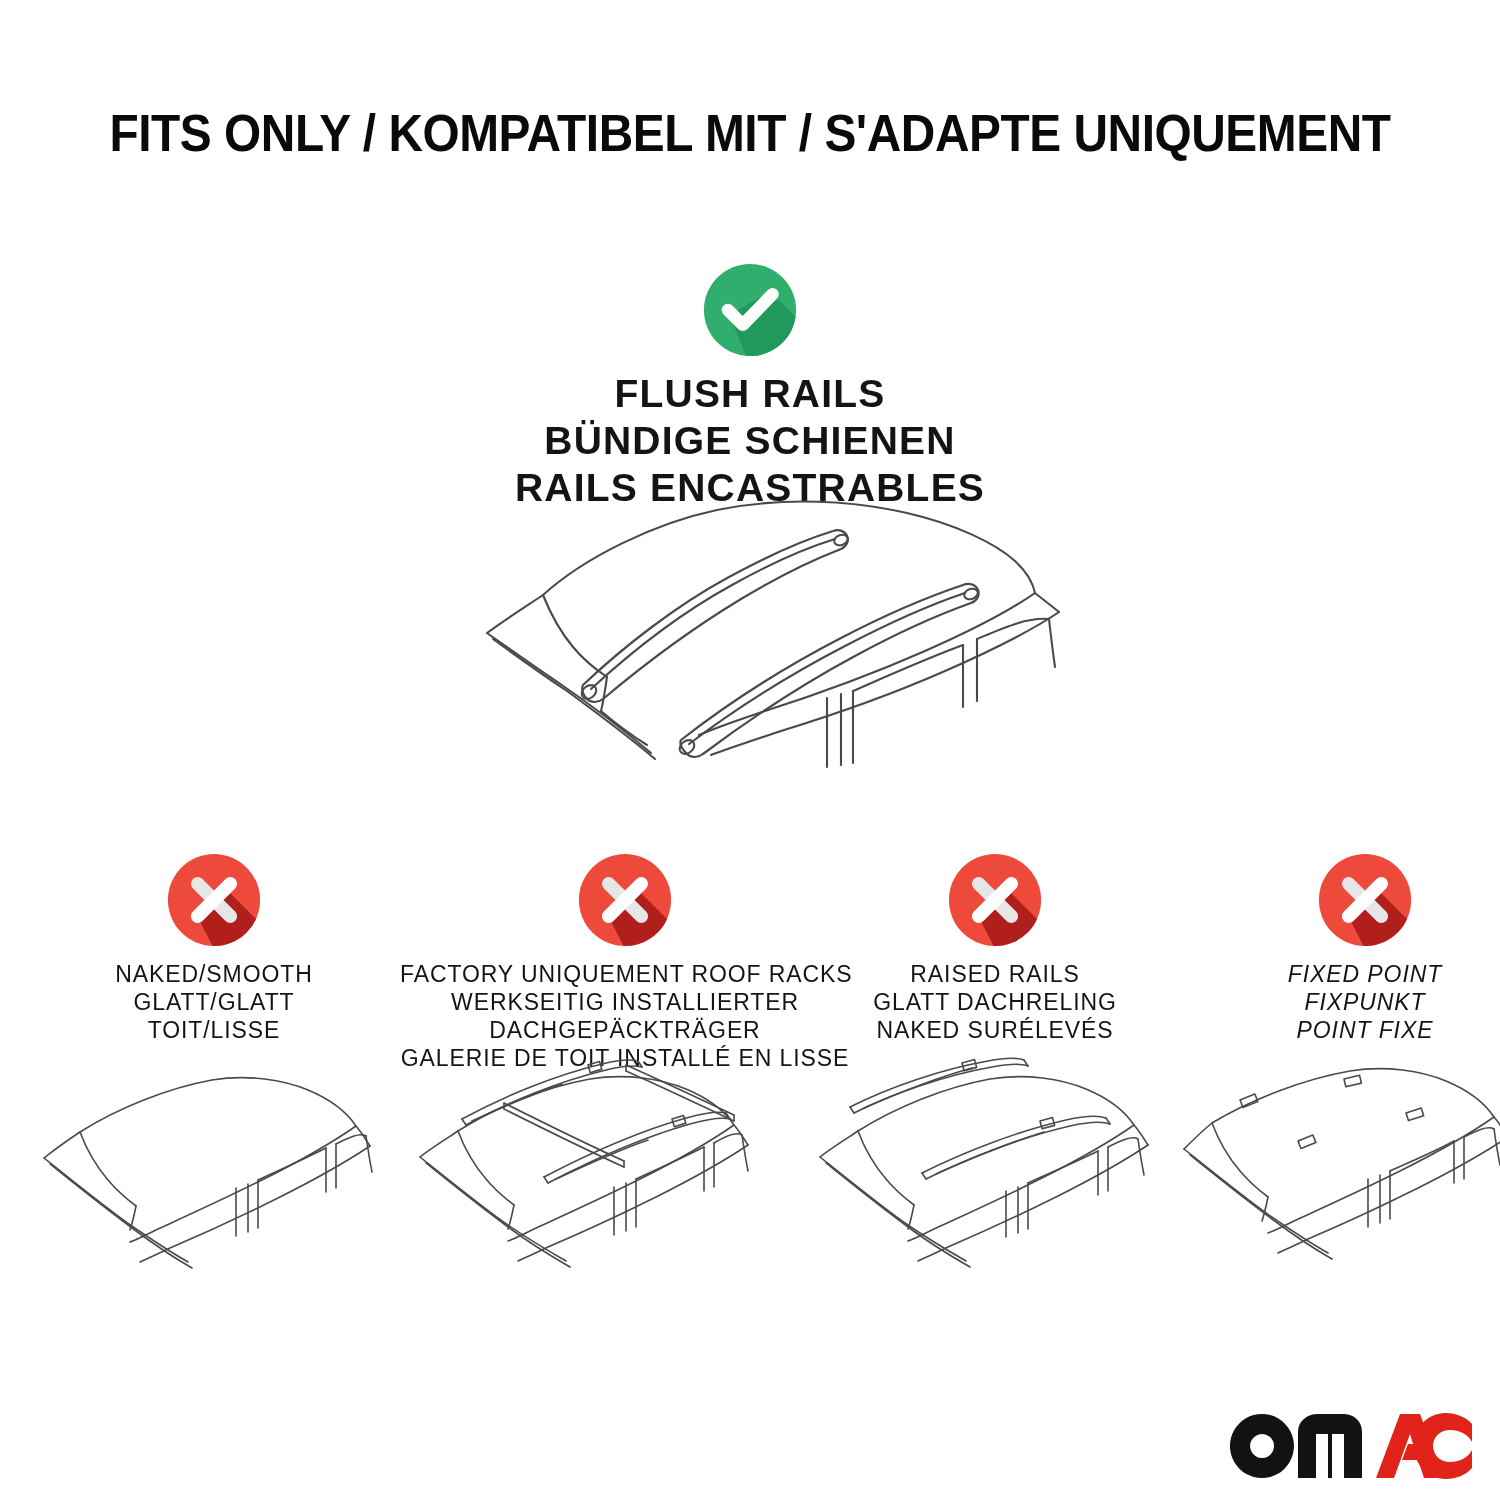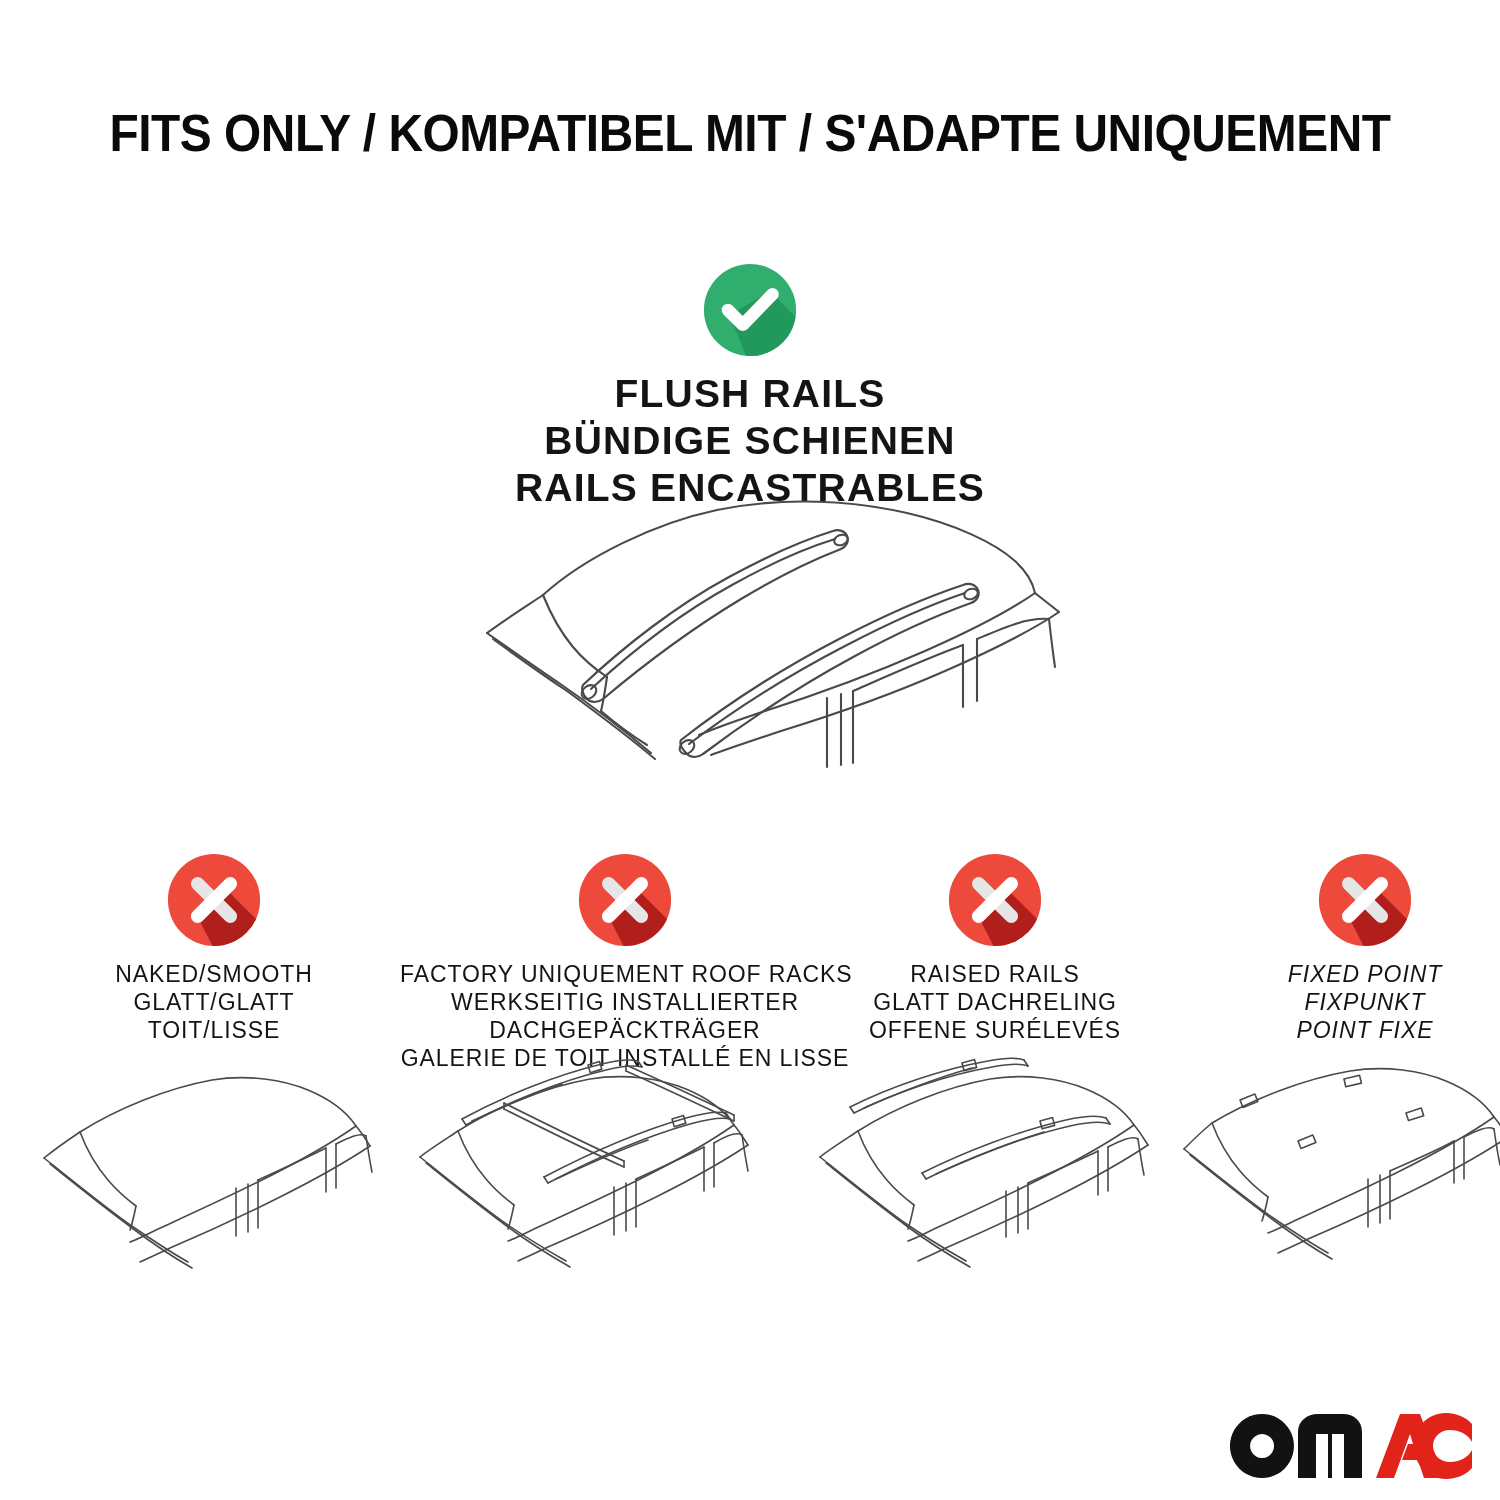--- a/index.html
+++ b/index.html
@@ -327,21 +327,21 @@
         </g>
         <g stroke-linecap="round">
           <line x1="33" y1="33" x2="67" y2="67" stroke="#E6E6E6" stroke-width="14"></line>
           <line x1="67" y1="33" x2="33" y2="67" stroke="#FFFFFF" stroke-width="14"></line>
         </g>
       </svg>
     </div>
     <div class="col-labels">
       <div class="col-line">RAISED RAILS</div>
       <div class="col-line">GLATT DACHRELING</div>
-      <div class="col-line">OFFENE SURÉLEVÉS</div>
+      <div class="col-line">NAKED SURÉLEVÉS</div>
     </div>
   </div>
 
   <svg class="col-illus ci3" viewBox="0 0 350 215">
     <g fill="none" stroke="#4a4a4a" stroke-width="1.6" stroke-linecap="round" stroke-linejoin="round">
       <path d="M46 76 C84 52 134 32 178 24 C214 18 250 24 274 34 C298 44 314 58 322 70"></path>
       <path d="M46 76 C34 84 18 94 8 102"></path>
       <path d="M322 70 C328 77 332 84 336 90"></path>
       <path d="M46 76 C52 92 62 110 74 124 C84 136 94 144 102 150"></path>
       <path d="M102 150 C100 160 98 168 96 174"></path>

